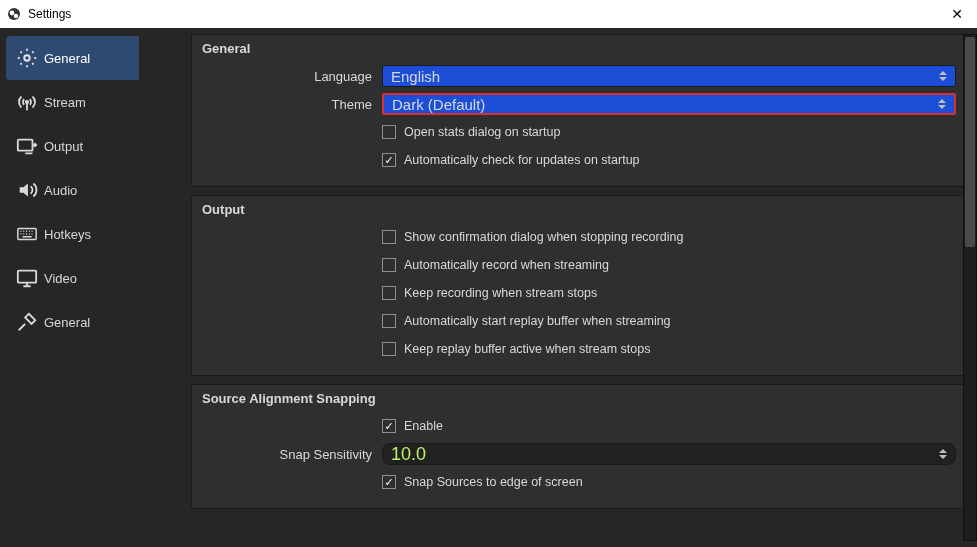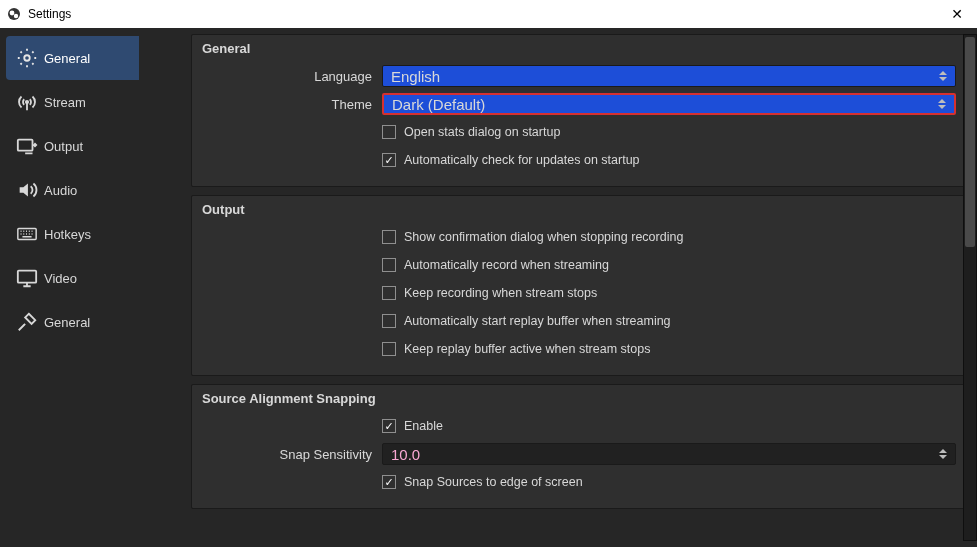--- a/index.html
+++ b/index.html
@@ -27,21 +27,21 @@
   .label-col { width: 180px; text-align: right; padding-right: 10px; font-size: 13px; color: #d8d8d8; }
   .field-col { flex: 1; display: flex; align-items: center; }
 
   .combo { position: relative; flex: 1; height: 22px; background: #1d4ed8; border: 1px solid #1a1a1a; border-radius: 2px; display: flex; align-items: center; padding: 0 20px 0 8px; font-size: 15px; color: #d8d8d8; }
   .combo.highlight { border: 2px solid #d63030; }
   .combo .spin { position: absolute; right: 4px; top: 0; bottom: 0; width: 12px; display: flex; flex-direction: column; justify-content: center; }
   .combo .spin .up, .combo .spin .down { width: 0; height: 0; border-left: 4px solid transparent; border-right: 4px solid transparent; }
   .combo .spin .up { border-bottom: 4px solid #bdbdbd; margin-bottom: 2px; }
   .combo .spin .down { border-top: 4px solid #bdbdbd; }
 
-  .num { position: relative; flex: 1; height: 22px; background: #212121; border: 1px solid #1a1a1a; border-radius: 2px; display: flex; align-items: center; padding: 0 20px 0 8px; font-size: 15px; color: #f9a8d4; }
+  .num { position: relative; flex: 1; height: 22px; background: #212121; border: 1px solid #1a1a1a; border-radius: 8px; display: flex; align-items: center; padding: 0 20px 0 8px; font-size: 18px; color: #bef264; }
   .num .spin { position: absolute; right: 2px; top: 0; bottom: 0; width: 14px; display: flex; flex-direction: column; justify-content: center; }
   .num .spin .up, .num .spin .down { width: 0; height: 0; border-left: 4px solid transparent; border-right: 4px solid transparent; }
   .num .spin .up { border-bottom: 4px solid #bdbdbd; margin-bottom: 2px; }
   .num .spin .down { border-top: 4px solid #bdbdbd; }
 
   .chk { width: 14px; height: 14px; border: 1px solid #8f8f8f; background: #2f2f2f; margin-right: 8px; display:inline-flex; align-items:center; justify-content:center; }
   .chk.checked::after { content: "✓"; color: #fff; font-size: 11px; line-height: 1; }
   .chk-label { font-size: 12.5px; color: #d8d8d8; }
 
   .vscrollbar { position: absolute; right: 0; top: 6px; bottom: 6px; width: 14px; background: #1e1e1e; border: 1px solid #0f0f0f; }

